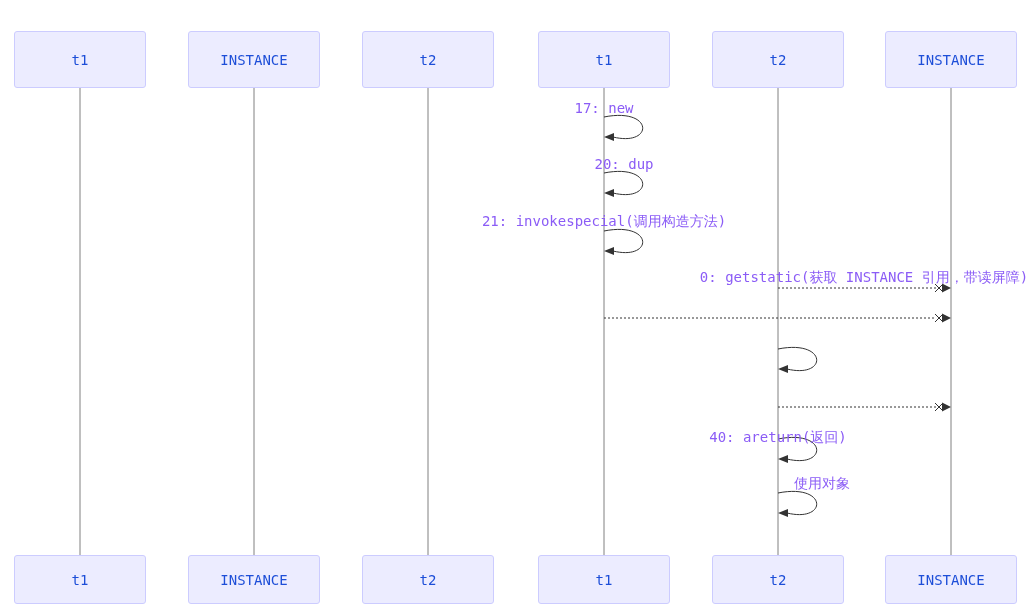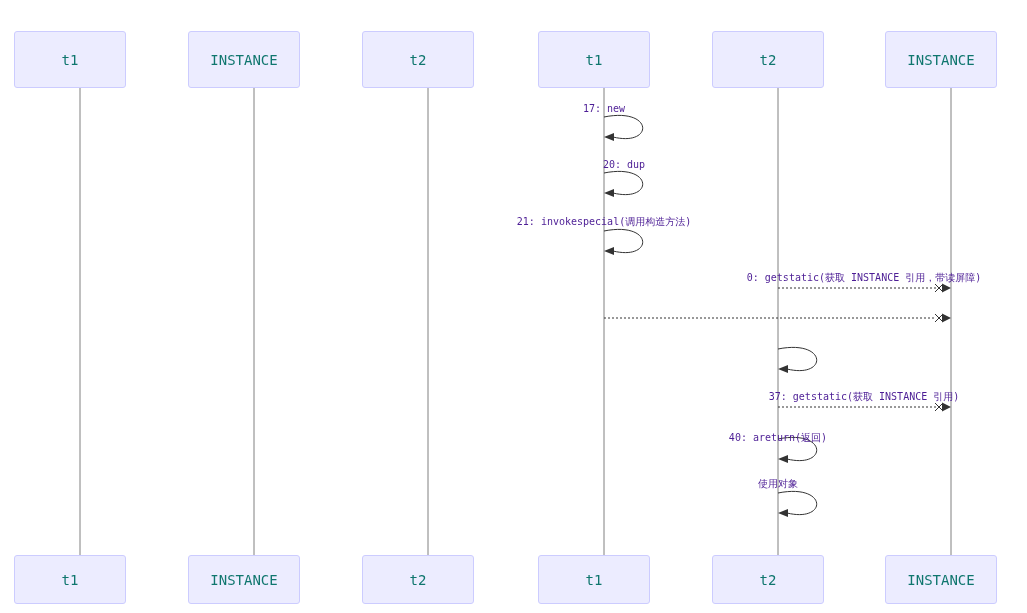--- a/index.html
+++ b/index.html
@@ -3,30 +3,30 @@
 <meta charset="utf-8">
 <style>
   html,body{margin:0;padding:0;background:#ffffff;}
   .stage{
     position:relative;width:1027px;height:613px;background:#ffffff;
     font-family:"DejaVu Sans Mono","Liberation Mono",monospace;
     overflow:hidden;
   }
   .stage svg{position:absolute;left:0;top:0;}
   .actor{
-    position:absolute;width:112px;box-sizing:border-box;
+    position:absolute;width:132px;box-sizing:border-box;
     background:#ECECFF;border:1.3px solid #CCCCFF;border-radius:3px;
     display:flex;align-items:center;justify-content:center;
-    font-size:14px;color:#0f766e;
+    font-size:14px;color:#1d4ed8;
   }
   .actor-top{top:31px;height:57px;}
   .actor-bottom{top:555px;height:49px;}
   .msg{
     position:absolute;transform:translate(-50%,-50%);
-    white-space:nowrap;font-size:10px;color:#4c1d95;
+    white-space:nowrap;font-size:14px;color:#8b5cf6;
   }
 </style>
 </head>
 <body>
 
 <div class="stage">
 
   <svg width="1027" height="613" viewBox="0 0 1027 613">
 
     <g stroke="#808080" stroke-width="1">
@@ -125,17 +125,16 @@
       <span>t2</span>
     </div>
   <div class="actor actor-bottom" style="left:885px">
       <span>INSTANCE</span>
     </div>
 
   <div class="msg" style="left:604px;top:108px">17: new</div>
   <div class="msg" style="left:624px;top:164px">20: dup</div>
   <div class="msg" style="left:604px;top:222px">21: invokespecial(调用构造方法)</div>
   <div class="msg" style="left:864px;top:278px">0: getstatic(获取 INSTANCE 引用，带读屏障)</div>
-  <div class="msg" style="left:864px;top:397px">37: getstatic(获取 INSTANCE 引用)</div>
   <div class="msg" style="left:778px;top:438px">40: areturn(返回)</div>
-  <div class="msg" style="left:778px;top:484px">使用对象</div>
+  <div class="msg" style="left:822px;top:484px">使用对象</div>
 
 </div>
 
 </body></html>

